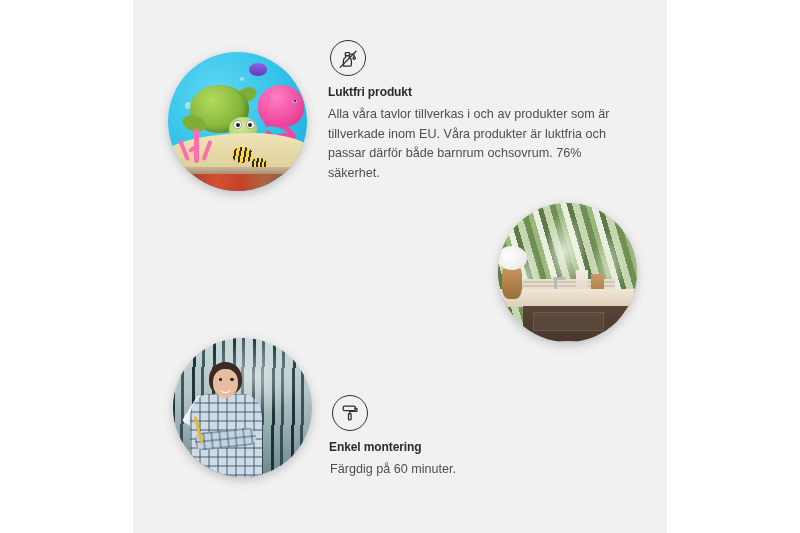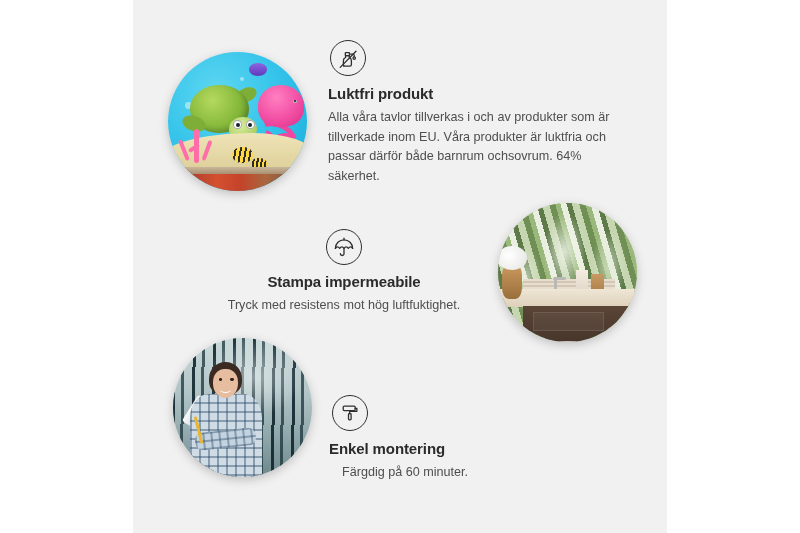--- a/index.html
+++ b/index.html
@@ -267,21 +267,21 @@
   }
   .icon-circle {
     width: 36px; height: 36px;
     border: 1.6px solid #2f2f2f;
     border-radius: 50%;
     box-sizing: border-box;
     display: flex; align-items: center; justify-content: center;
   }
   .feature h3 {
     margin: 9px 0 6px 0;
-    font-size: 15px;
+    font-size: 12px;
     font-weight: bold;
     color: #2b2b2b;
     letter-spacing: -0.1px;
   }
   .feature p {
     margin: 0;
     font-size: 12.6px;
     line-height: 1.55;
     color: #4e4e4e;
   }
@@ -289,21 +289,21 @@
   #feature-odour { left: 328px; top: 40px; width: 292px; text-align: left; }
   #feature-odour .icon-wrap { margin-left: 2px; }
 
   #feature-waterproof { left: 218px; top: 229px; width: 252px; text-align: center; }
   #feature-waterproof .icon-wrap { margin: 0 auto; }
   #feature-waterproof h3 { margin-top: 8px; }
 
   #feature-mounting { left: 326px; top: 395px; width: 200px; text-align: center; }
   #feature-mounting .icon-wrap { margin-left: 6px; }
   #feature-mounting h3 { text-align: left; margin-left: 3px; }
-  #feature-mounting p { text-align: left; margin-left: 16px; }
+  #feature-mounting p { text-align: left; margin-left: 4px; }
 </style>
 </head>
 <body>
 
 <div class="stage">
 
   <div class="panel"></div>
 
   <div class="disc" id="disc-ocean">
     <div class="scene">
@@ -345,57 +345,41 @@
             <path d="M7.5 20.2h6.3a1.6 1.6 0 0 0 1.6-1.6v-3.9a3.6 3.6 0 0 0-2.2-3.3V9.6H9.6v1.8a3.6 3.6 0 0 0-2.2 3.3v3.9a1.6 1.6 0 0 0 1.6 1.6z"></path>
             <rect x="9.3" y="6.6" width="4.2" height="3" rx="0.6"></rect>
             <path d="M14.6 8.1h2.1a1.5 1.5 0 0 1 1.5 1.5v1.1"></path>
             <circle cx="18.2" cy="12.1" r="1.2"></circle>
             <line x1="4.2" y1="21.4" x2="20" y2="5.2"></line>
           </g>
         </svg>
       </div>
     </div>
     <h3>Luktfri produkt</h3>
-    <p>Alla våra tavlor tillverkas i och av produkter som är tillverkade inom EU. Våra produkter är luktfria och passar därför både barnrum ochsovrum. 64% säkerhet.</p>
+    <p>Alla våra tavlor tillverkas i och av produkter som är tillverkade inom EU. Våra produkter är luktfria och passar därför både barnrum ochsovrum. 76% säkerhet.</p>
   </div>
 
   <div class="disc" id="disc-bath">
     <div class="scene">
       <div class="bath-wall"></div>
       <div class="bath-backsplash"></div>
       <div class="bath-faucet"></div>
       <div class="bath-bottle b1"></div>
       <div class="bath-bottle b2"></div>
       <div class="bath-counter"></div>
       <div class="bath-vase"></div>
       <div class="bath-flowers"></div>
       <div class="bath-vanity">
         <div class="bath-drawer"></div>
         <div class="bath-handle h1"></div>
         <div class="bath-handle h2"></div>
       </div>
     </div>
   </div>
 
-  <div class="feature" id="feature-waterproof">
-    <div class="icon-wrap">
-      <div class="icon-circle">
-        <svg width="24" height="24" viewBox="0 0 24 24" aria-hidden="true">
-          <g fill="none" stroke="#2f2f2f" stroke-width="1.3" stroke-linecap="round" stroke-linejoin="round">
-            <path d="M3.4 13.4a8.6 8.6 0 0 1 17.2 0"></path>
-            <path d="M3.4 13.4c1.4-2 3-2 4.3 0 1.4-2 3-2 4.3 0 1.4-2 3-2 4.3 0 1.4-2 3-2 4.3 0"></path>
-            <path d="M12 13.4v5.3a1.8 1.8 0 0 1-3.6 0"></path>
-            <line x1="12" y1="4.8" x2="12" y2="3.1"></line>
-          </g>
-        </svg>
-      </div>
-    </div>
-    <h3>Stampa impermeabile</h3>
-    <p>Tryck med resistens mot hög luftfuktighet.</p>
-  </div>
 
   <div class="disc" id="disc-forest">
     <div class="scene">
       <div class="forest-bg"></div>
       <div class="w-roller-pad"></div>
       <div class="w-body"></div>
       <div class="w-hair"></div>
       <div class="w-face"></div>
       <div class="w-eye l"></div>
       <div class="w-eye r"></div>

